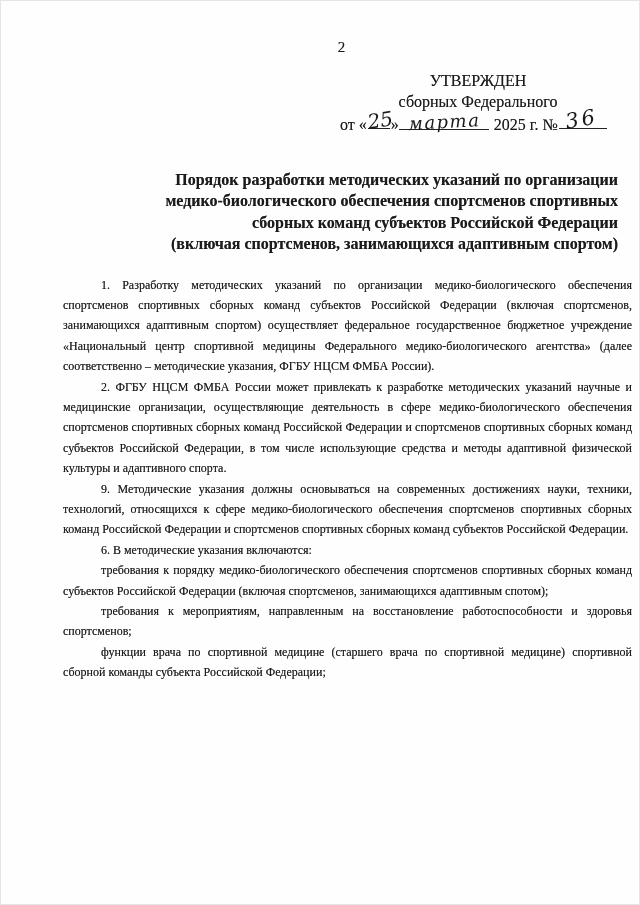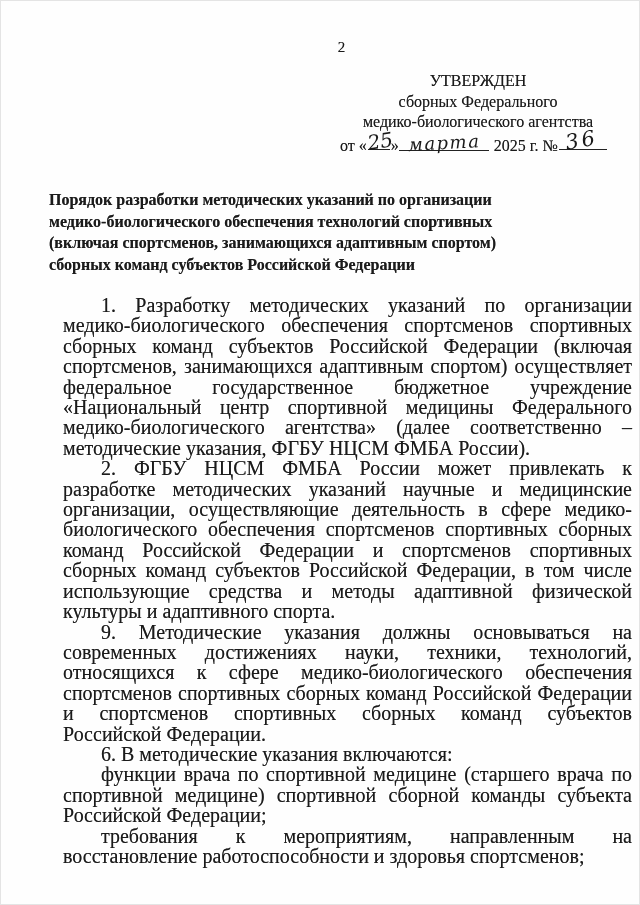--- a/index.html
+++ b/index.html
@@ -52,60 +52,60 @@
     display: inline-block;
     color: #1a1a1a;
     text-shadow: none;
   }
   .hw-day   { font-size: 20px; transform: rotate(-9deg) translateY(-3px); }
   .hw-month { font-size: 18px; transform: rotate(-3deg) translateY(-2px); letter-spacing: 1.5px; }
   .hw-num   { font-size: 21px; transform: rotate(-10deg) translateY(-4px); letter-spacing: 3px; }
   .yp { margin-left: 5px; margin-right: 1px; }
   .doc-title {
     margin-top: 33px;
-    text-align: left;
+    text-align: right;
     font-weight: bold;
     font-size: 16px;
     line-height: 21.5px;
     transform: translateX(-14px);
   }
   .bodytext {
     margin-top: 20px;
-    font-size: 20px;
+    font-size: 12px;
     line-height: 20.4px;
     text-align: justify;
   }
   .bodytext p {
     margin: 0;
     text-indent: 38px;
   }
 </style>
 </head>
 <body>
 
 <div class="page">
 
   <div class="page-number">2</div>
 
   <div class="approval">
     <div>УТВЕРЖДЕН</div>
     <div>сборных Федерального</div>
-    <div>медико-биологического агентства</div>
     <div class="date-line"><span>от «</span><span class="blank blank-day"><span class="hw hw-day">25</span></span><span>»</span><span class="blank blank-month"><span class="hw hw-month">марта</span></span><span class="yp">2025 г. №</span><span class="blank blank-num"><span class="hw hw-num">36</span></span></div>
   </div>
 
   <div class="doc-title">
     <div>Порядок разработки методических указаний по организации</div>
-    <div>медико-биологического обеспечения технологий спортивных</div>
+    <div>медико-биологического обеспечения спортсменов спортивных</div>
+    <div>сборных команд субъектов Российской Федерации</div>
     <div>(включая спортсменов, занимающихся адаптивным спортом)</div>
-    <div>сборных команд субъектов Российской Федерации</div>
   </div>
 
   <div class="bodytext">
     <p>1. Разработку методических указаний по организации медико-биологического обеспечения спортсменов спортивных сборных команд субъектов Российской Федерации (включая спортсменов, занимающихся адаптивным спортом) осуществляет федеральное государственное бюджетное учреждение «Национальный центр спортивной медицины Федерального медико-биологического агентства» (далее соответственно – методические указания, ФГБУ НЦСМ ФМБА России).</p>
     <p>2. ФГБУ НЦСМ ФМБА России может привлекать к разработке методических указаний научные и медицинские организации, осуществляющие деятельность в сфере медико-биологического обеспечения спортсменов спортивных сборных команд Российской Федерации и спортсменов спортивных сборных команд субъектов Российской Федерации, в том числе использующие средства и методы адаптивной физической культуры и адаптивного спорта.</p>
     <p>9. Методические указания должны основываться на современных достижениях науки, техники, технологий, относящихся к сфере медико-биологического обеспечения спортсменов спортивных сборных команд Российской Федерации и спортсменов спортивных сборных команд субъектов Российской Федерации.</p>
     <p>6. В методические указания включаются:</p>
+    <p>требования к порядку медико-биологического обеспечения спортсменов спортивных сборных команд субъектов Российской Федерации (включая спортсменов, занимающихся адаптивным спотом);</p>
+    <p>требования к мероприятиям, направленным на восстановление работоспособности и здоровья спортсменов;</p>
     <p>функции врача по спортивной медицине (старшего врача по спортивной медицине) спортивной сборной команды субъекта Российской Федерации;</p>
-    <p>требования к мероприятиям, направленным на восстановление работоспособности и здоровья спортсменов;</p>
   </div>
 
 </div>
 
 </body></html>

